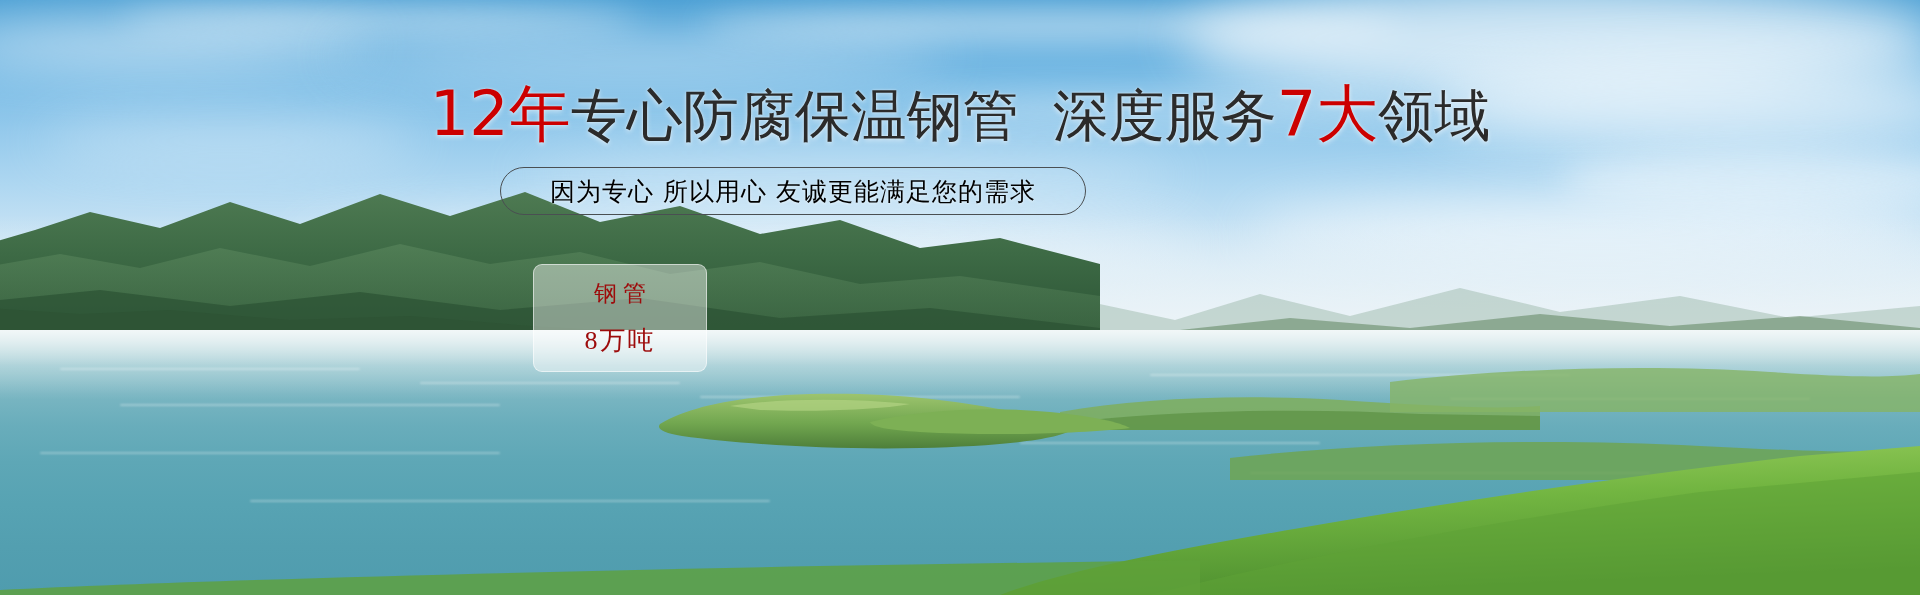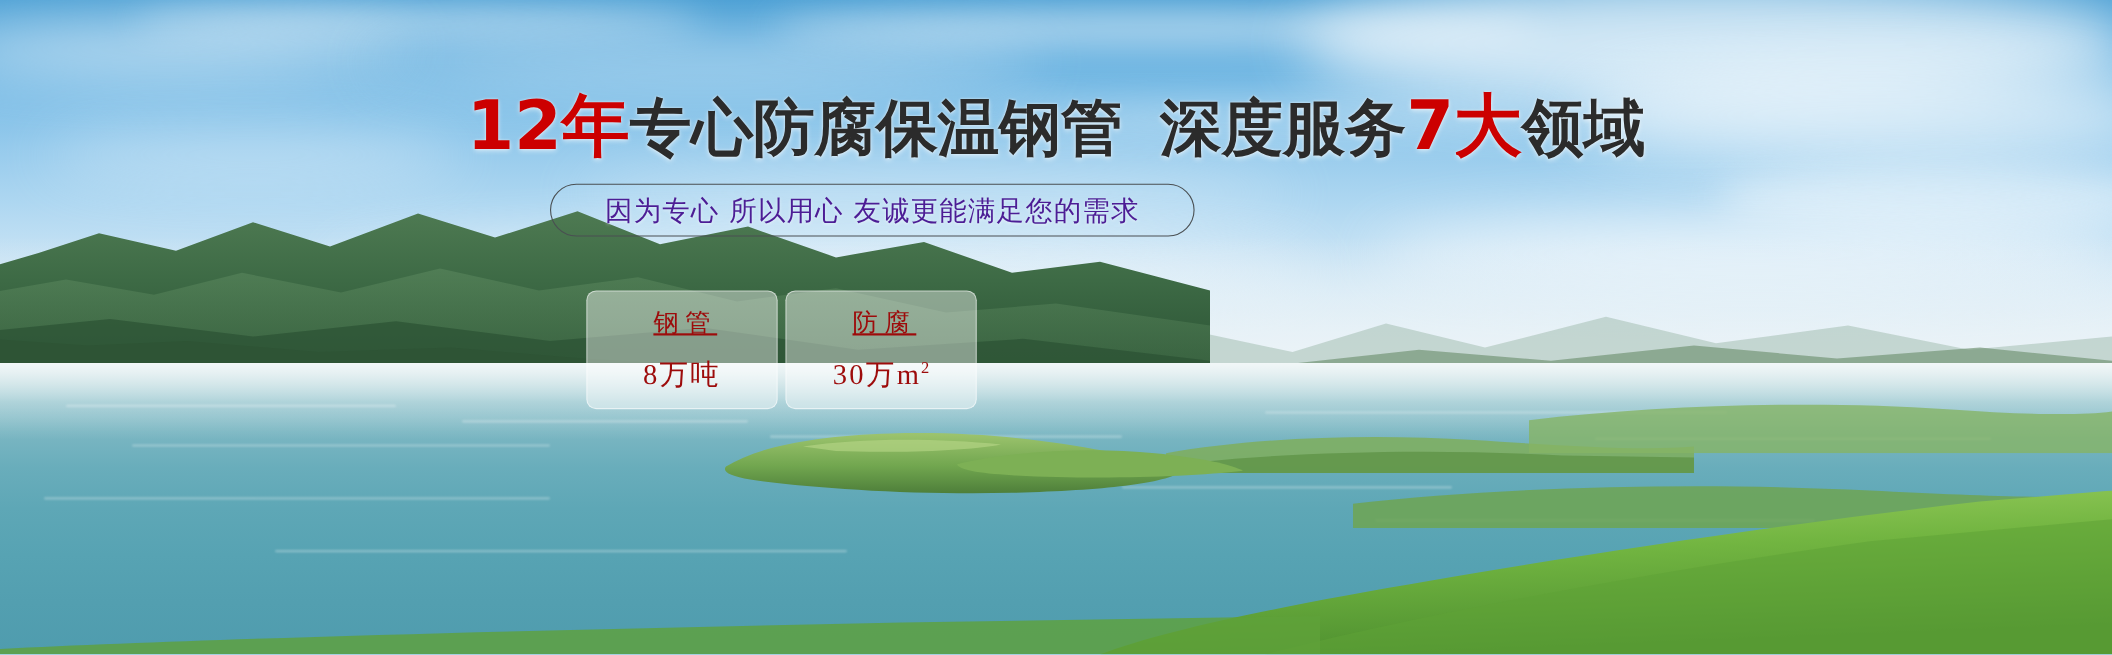--- a/index.html
+++ b/index.html
@@ -52,53 +52,53 @@
   }
 
   
   .grass { position:absolute; }
 
   
   .headline {
     position:absolute; left:0; top:84px; width:1920px;
     text-align:center; white-space:nowrap;
     font-family:"DejaVu Sans","Liberation Sans",sans-serif;
-    font-weight:bold; font-size:56px; line-height:60px;
+    font-weight:normal; font-size:56px; line-height:60px;
     letter-spacing:0px;
     text-shadow:0 2px 5px rgba(255,255,255,.55), 0 0 2px rgba(255,255,255,.6);
   }
   .hl-red  { color:#cc0000; font-size:62px; }
   .hl-dark { color:#2b2b2b; }
   .hl-gap  { display:inline-block; width:34px; }
 
   
   .pill {
     position:absolute; left:500px; top:167px; width:586px; height:48px;
     border:1.6px solid #4a4f52; border-radius:26px;
     display:flex; align-items:center; justify-content:center;
-    color:#4c1d95; font-size:25px; letter-spacing:1px;
+    color:#000000; font-size:25px; letter-spacing:1px;
     font-family:"DejaVu Sans","Liberation Sans",sans-serif;
     text-shadow:0 1px 3px rgba(255,255,255,.6);
   }
 
   
   .cards {
     position:absolute; left:533px; top:264px;
     display:flex; gap:7px;
   }
   .card {
     width:174px; height:108px; border-radius:9px;
     background:rgba(255,255,255,.42);
     border:1px solid rgba(255,255,255,.55);
     display:flex; flex-direction:column;
     align-items:center; justify-content:center;
     color:#9d0b0b;
     font-family:"DejaVu Serif","Liberation Serif",serif;
   }
-  .card-title { font-size:23px; letter-spacing:6px; text-indent:6px; margin-bottom:14px;text-decoration:underline; }
+  .card-title { font-size:23px; letter-spacing:6px; text-indent:6px; margin-bottom:14px; }
   .card-value { font-size:26px; letter-spacing:2px;font-family:Liberation Serif, serif; }
   .card-value sup { font-size:15px; vertical-align:super; letter-spacing:0; }
 </style>
 </head>
 <body>
 
 <div id="banner">
 
   <div class="sky"></div>
 
@@ -215,21 +215,17 @@
     <span>因为专心 所以用心  友诚更能满足您的需求</span>
   </div>
 
   <div class="cards">
 
     <div class="card">
       <div class="card-title">钢管</div>
       <div class="card-value"><span>8万吨</span><sup></sup></div>
     </div>
 
-    <div class="card">
-      <div class="card-title">防腐</div>
-      <div class="card-value"><span>30万m</span><sup>2</sup></div>
-    </div>
 
 
   </div>
 
 </div>
 
 </body></html>

